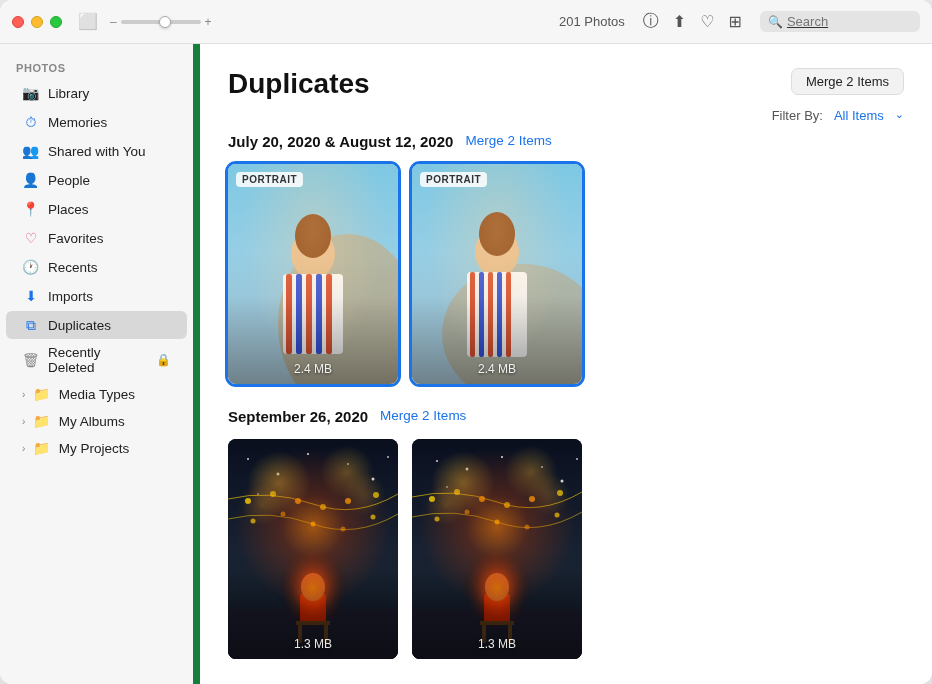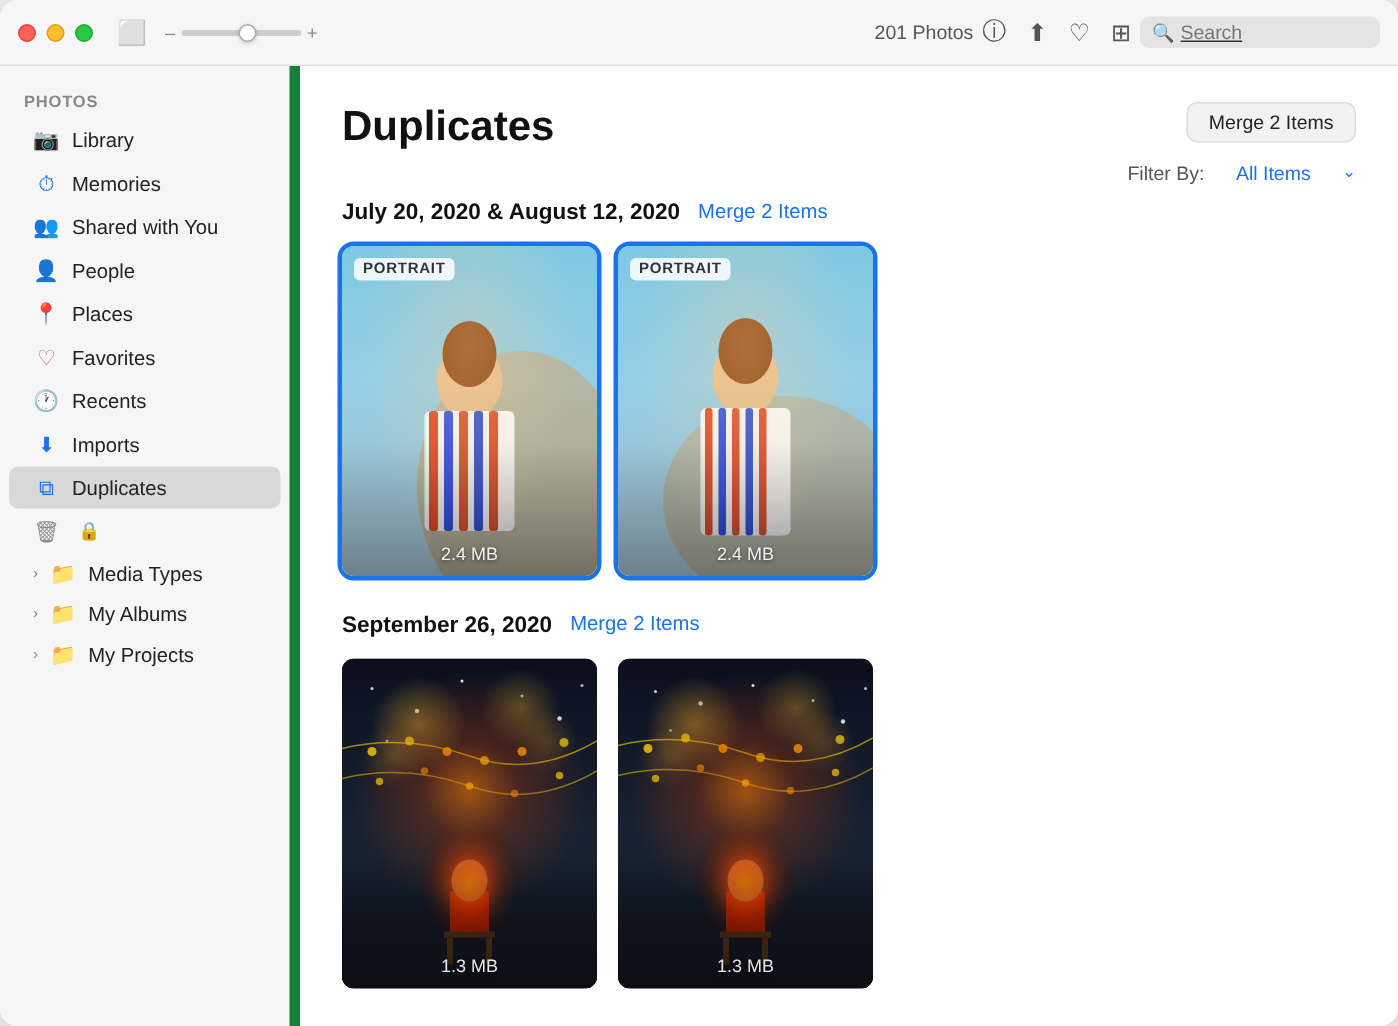--- a/index.html
+++ b/index.html
@@ -86,21 +86,21 @@
       border-radius: 50%;
       top: -4px;
       left: 38px;
       box-shadow: 0 1px 3px rgba(0,0,0,0.2);
     }
 
     .titlebar-right {
       margin-left: auto;
       display: flex;
       align-items: center;
-      gap: 6px;
+      gap: 18px;
     }
     .photo-count {
       font-size: 13px;
       color: #555;
     }
     .titlebar-action-icons {
       display: flex;
       align-items: center;
       gap: 14px;
     }
@@ -249,21 +249,21 @@
     .merge-link {
       color: #1a73e8;
       font-size: 13.5px;
       cursor: pointer;
       font-weight: 500;
     }
     .filter-row {
       display: flex;
       justify-content: flex-end;
       align-items: flex-start;
-      gap: 21px;
+      gap: 11px;
       margin-bottom: 10px;
     }
     .filter-label {
       font-size: 13px;
       color: #555;
     }
     .filter-value {
       font-size: 13px;
       color: #1a73e8;
       cursor: pointer;
@@ -443,20 +443,21 @@
       <div class="sidebar-item">
         <span class="sidebar-item-icon blue">⬇</span>
         <span>Imports</span>
       </div>
       <div class="sidebar-item active">
         <span class="sidebar-item-icon blue">⧉</span>
         <span>Duplicates</span>
       </div>
       <div class="sidebar-item">
         <span class="sidebar-item-icon gray">🗑</span>
+        <span>Recently Deleted</span>
         <span class="lock-icon">🔒</span>
       </div>
 
       <div class="sidebar-group-item">
         <span class="chevron">›</span>
         <span style="font-size:14px; color:#888;">📁</span>
         <span>Media Types</span>
       </div>
       <div class="sidebar-group-item">
         <span class="chevron">›</span>

